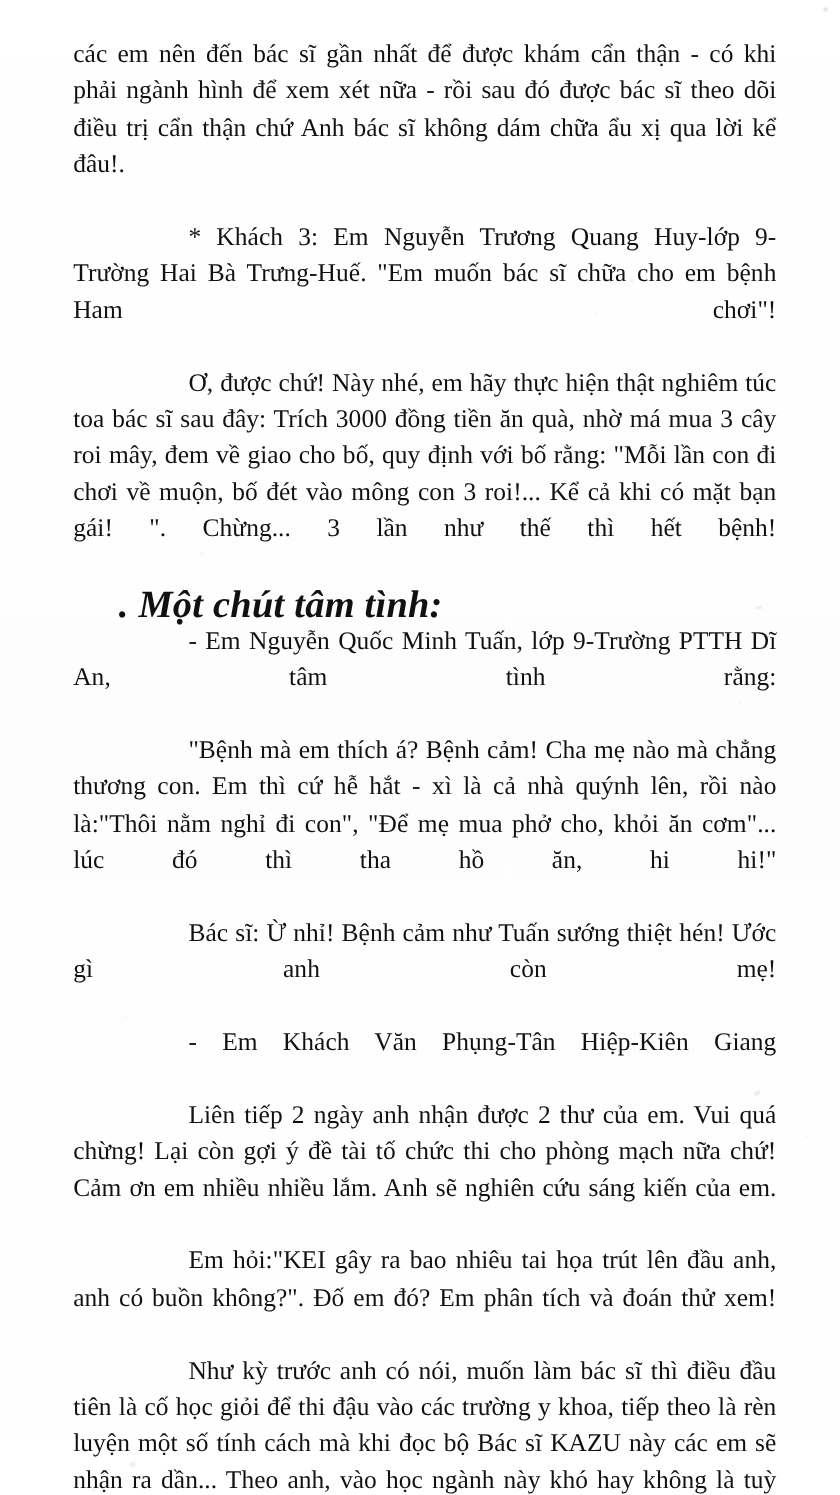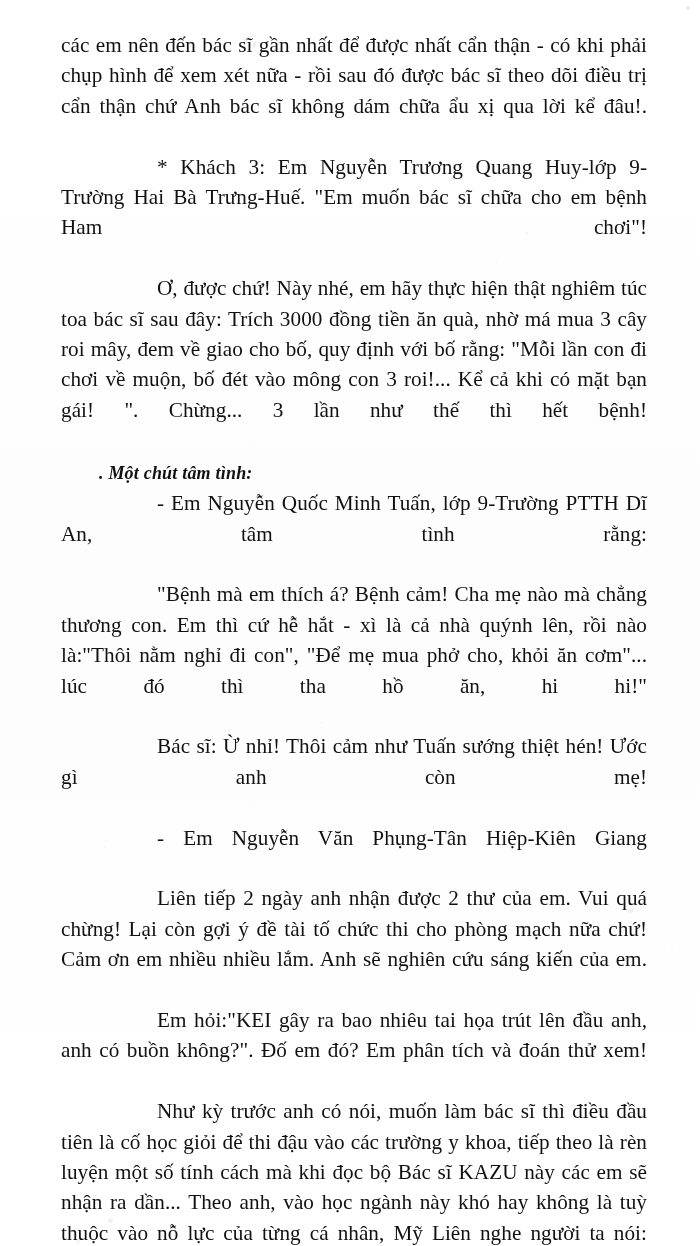--- a/index.html
+++ b/index.html
@@ -57,21 +57,21 @@
   p.para::after {
     content: "";
     display: inline-block;
     width: 100%;
   }
   p.indent   { text-indent: 96px; }
   p.noindent { text-indent: 0; }
 
   h2.section-heading {
     margin: 2px 0 0 0;
-    font-size: 18px;
+    font-size: 32px;
     line-height: 30.4px;
     font-weight: bold;
     font-style: italic;
     text-indent: 38px;
     letter-spacing: 0.2px;
   }
 
   
   .smudge {
     position: absolute;
@@ -86,35 +86,35 @@
   .s6 { left: 76px;  top: 1240px; width: 4px;  height: 3px;  opacity: .30; }
   .s7 { left: 525px; top: 232px;  width: 3px;  height: 3px;  opacity: .30; }
 </style>
 </head>
 <body>
 
 <div class="page"></div>
 
 <div class="textblock">
 
-  <p class="para noindent">các em nên đến bác sĩ gần nhất để được nhất cẩn thận - có khi phải chụp hình để xem xét nữa - rồi sau đó được bác sĩ theo dõi điều trị  cẩn thận chứ Anh bác sĩ không dám chữa ẩu xị qua lời kể đâu!.</p>
+  <p class="para noindent">các em nên đến bác sĩ gần nhất để được khám cẩn thận - có khi phải ngành hình để xem xét nữa - rồi sau đó được bác sĩ theo dõi điều trị  cẩn thận chứ Anh bác sĩ không dám chữa ẩu xị qua lời kể đâu!.</p>
 
   <p class="para indent">* Khách 3: Em Nguyễn Trương Quang Huy-lớp 9-Trường Hai Bà Trưng-Huế. "Em muốn bác sĩ chữa cho em bệnh Ham chơi"!</p>
 
   <p class="para indent">Ơ, được chứ! Này nhé, em hãy thực hiện thật nghiêm túc toa bác sĩ sau đây: Trích 3000 đồng tiền ăn quà, nhờ má mua 3 cây roi mây, đem về giao cho bố, quy định với bố rằng: "Mỗi lần con đi chơi về muộn, bố đét vào mông con 3 roi!... Kể cả khi có mặt bạn gái! ". Chừng... 3 lần như thế thì hết bệnh!</p>
 
   <h2 class="section-heading">. Một chút tâm tình:</h2>
 
   <p class="para indent">- Em Nguyễn Quốc Minh Tuấn, lớp 9-Trường PTTH Dĩ An, tâm tình rằng:</p>
 
   <p class="para indent">"Bệnh mà em thích á? Bệnh cảm! Cha mẹ nào mà chẳng thương con. Em thì cứ hễ hắt - xì là cả nhà quýnh lên, rồi nào là:"Thôi nằm nghỉ đi con", "Để mẹ mua phở cho, khỏi ăn cơm"... lúc đó thì tha hồ ăn, hi hi!"</p>
 
-  <p class="para indent">Bác sĩ: Ừ nhỉ! Thôi cảm như Tuấn sướng thiệt hén! Ước gì anh còn mẹ!</p>
+  <p class="para indent">Bác sĩ: Ừ nhỉ! Bệnh cảm như Tuấn sướng thiệt hén! Ước gì anh còn mẹ!</p>
 
-  <p class="para indent">- Em Nguyễn Văn Phụng-Tân Hiệp-Kiên Giang</p>
+  <p class="para indent">- Em Khách Văn Phụng-Tân Hiệp-Kiên Giang</p>
 
   <p class="para indent">Liên tiếp 2 ngày anh nhận được 2 thư của em. Vui quá chừng! Lại còn gợi ý đề tài tố chức thi cho phòng mạch nữa chứ! Cảm ơn em nhiều nhiều lắm. Anh sẽ nghiên cứu sáng kiến của em.</p>
 
   <p class="para indent">Em hỏi:"KEI gây ra bao nhiêu tai họa trút lên đầu anh, anh có buồn không?". Đố em đó? Em phân tích và đoán thử xem!</p>
 
 
   <p class="para indent"><span>Như kỳ trước anh có nói, muốn làm bác sĩ thì điều đầu tiên là cố học giỏi để thi đậu vào các trường y khoa, tiếp theo là rèn luyện một số tính cách mà khi đọc bộ Bác sĩ KAZU này các em sẽ nhận ra dần... Theo anh, vào học ngành này khó hay không là tuỳ thuộc vào nỗ lực của từng cá nhân, Mỹ Liên nghe người ta nói: "Người dân như em thì thi khó vô nổi! ". Em ơi, người ta nói oan cho ngành y quá! Mong rằng mỗi em đều có được một </span></p>
 
 </div>
 

